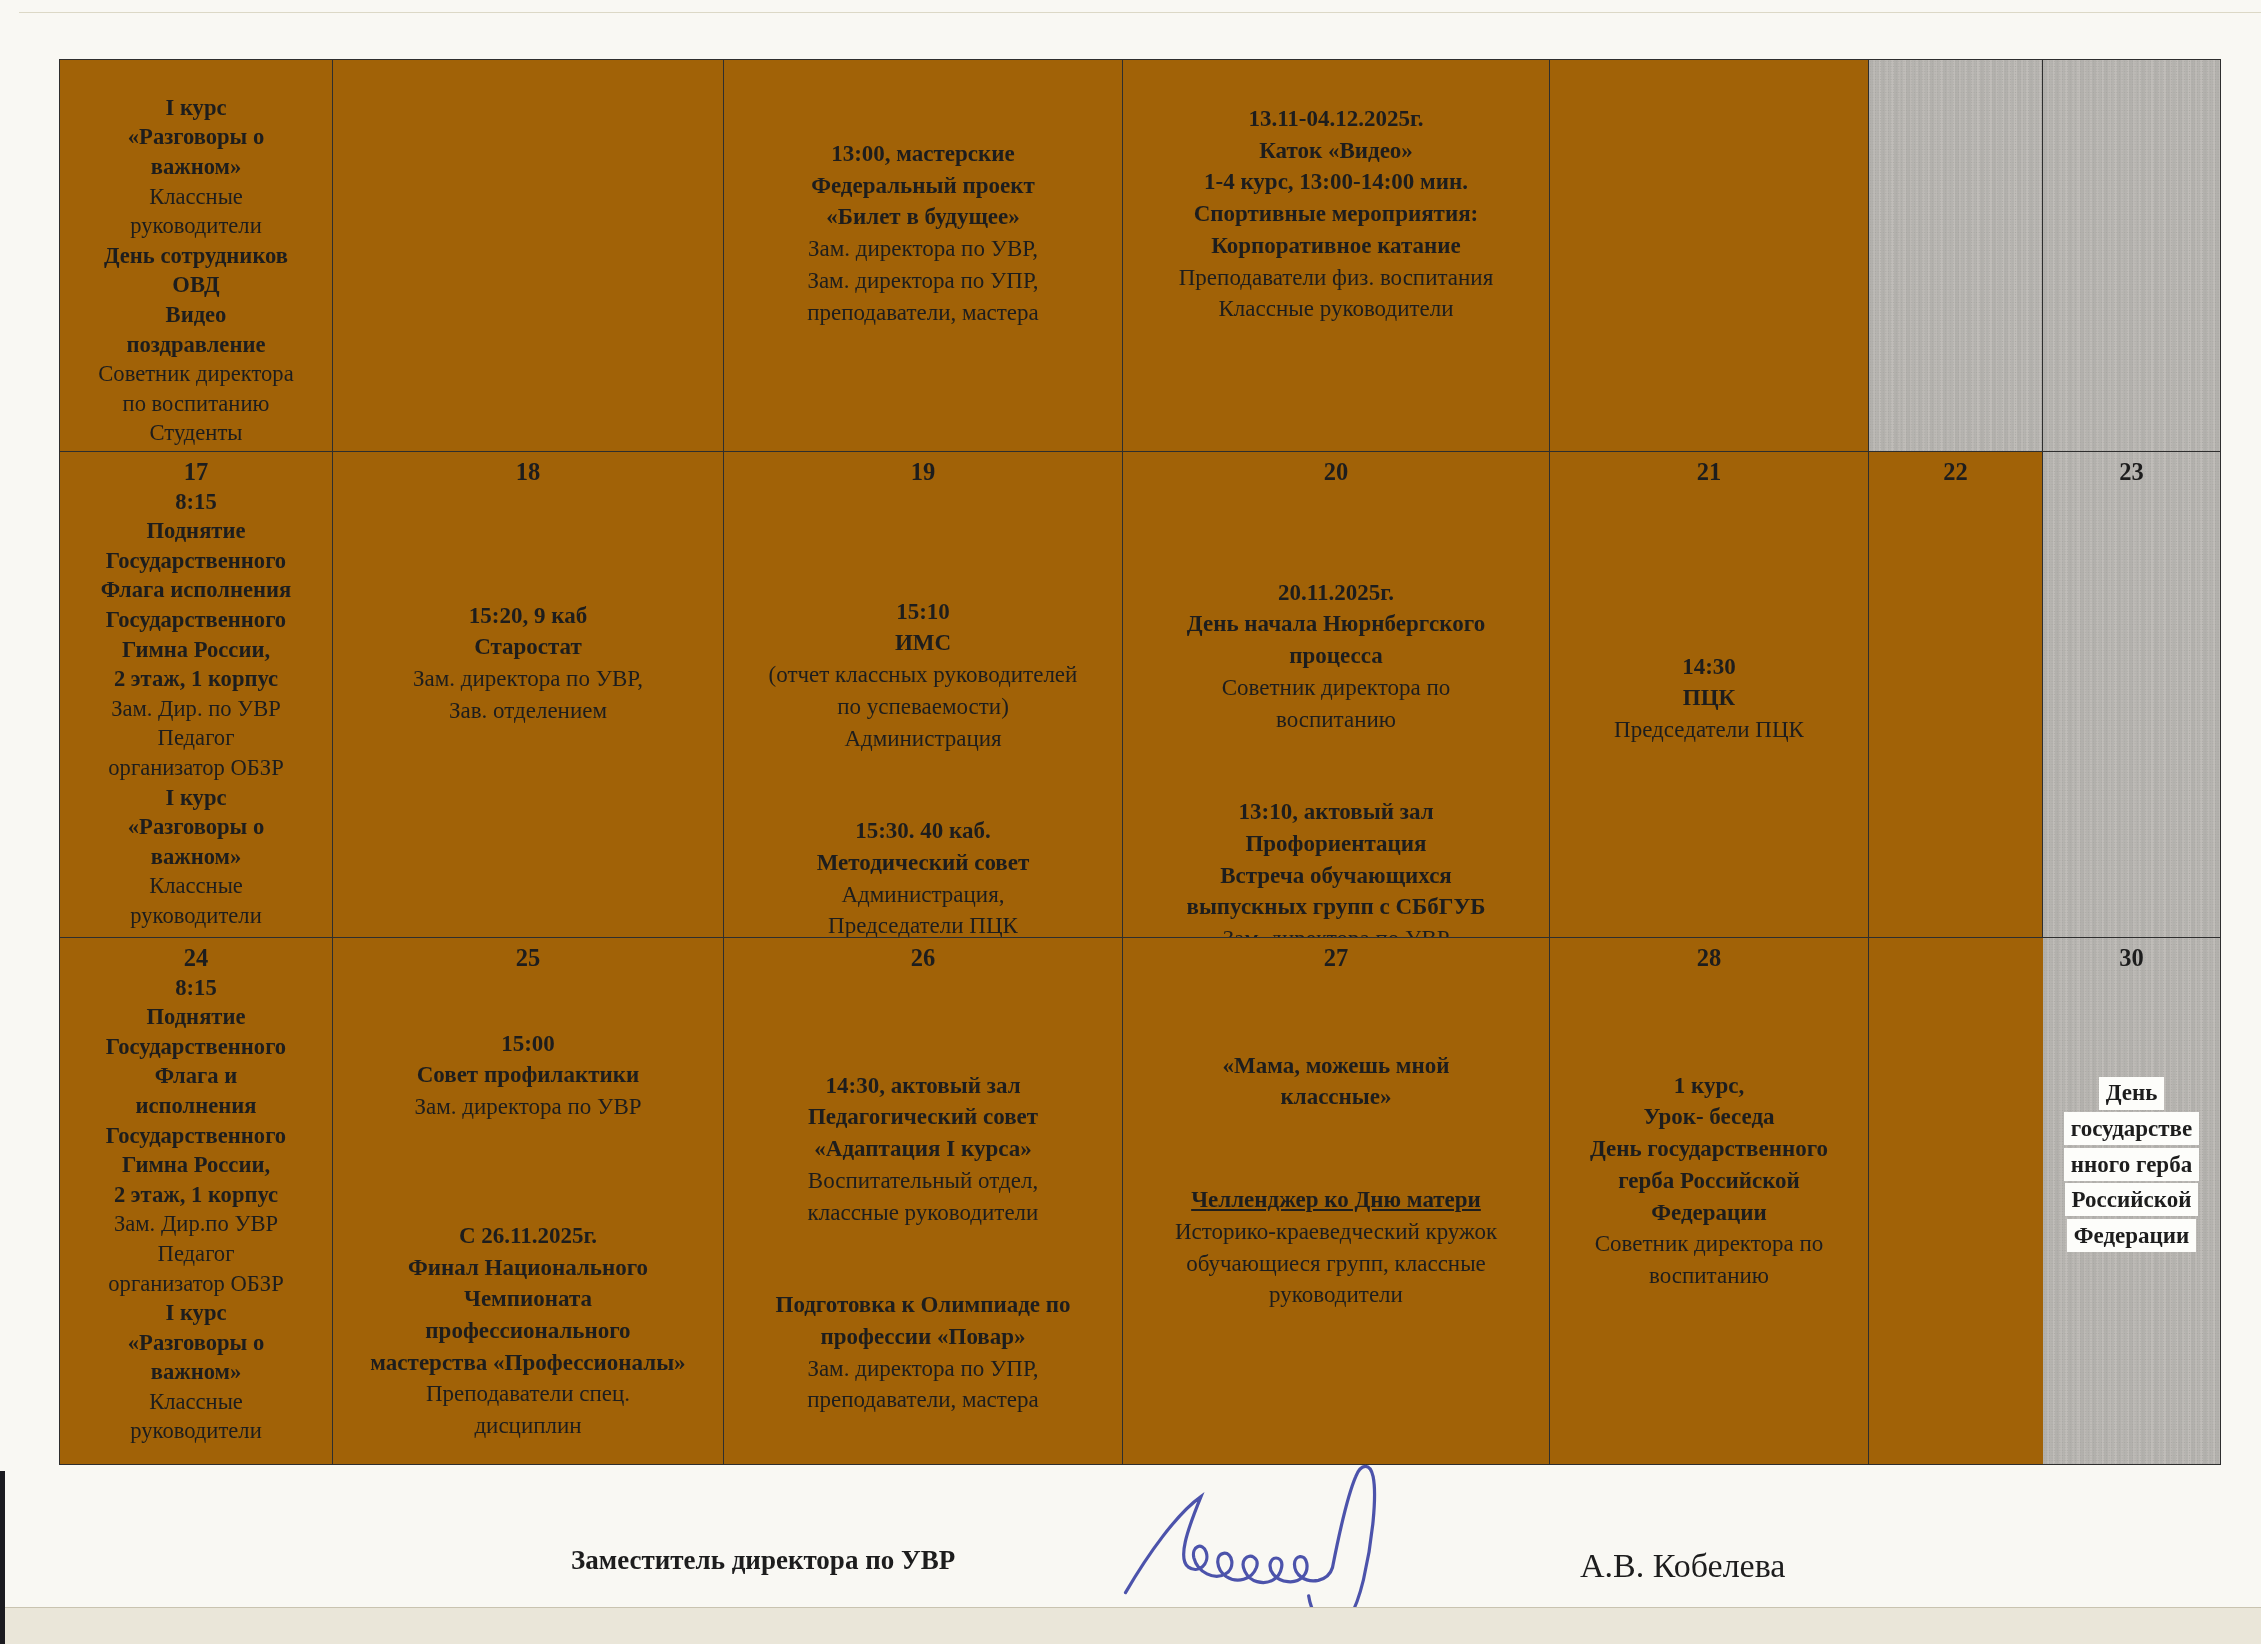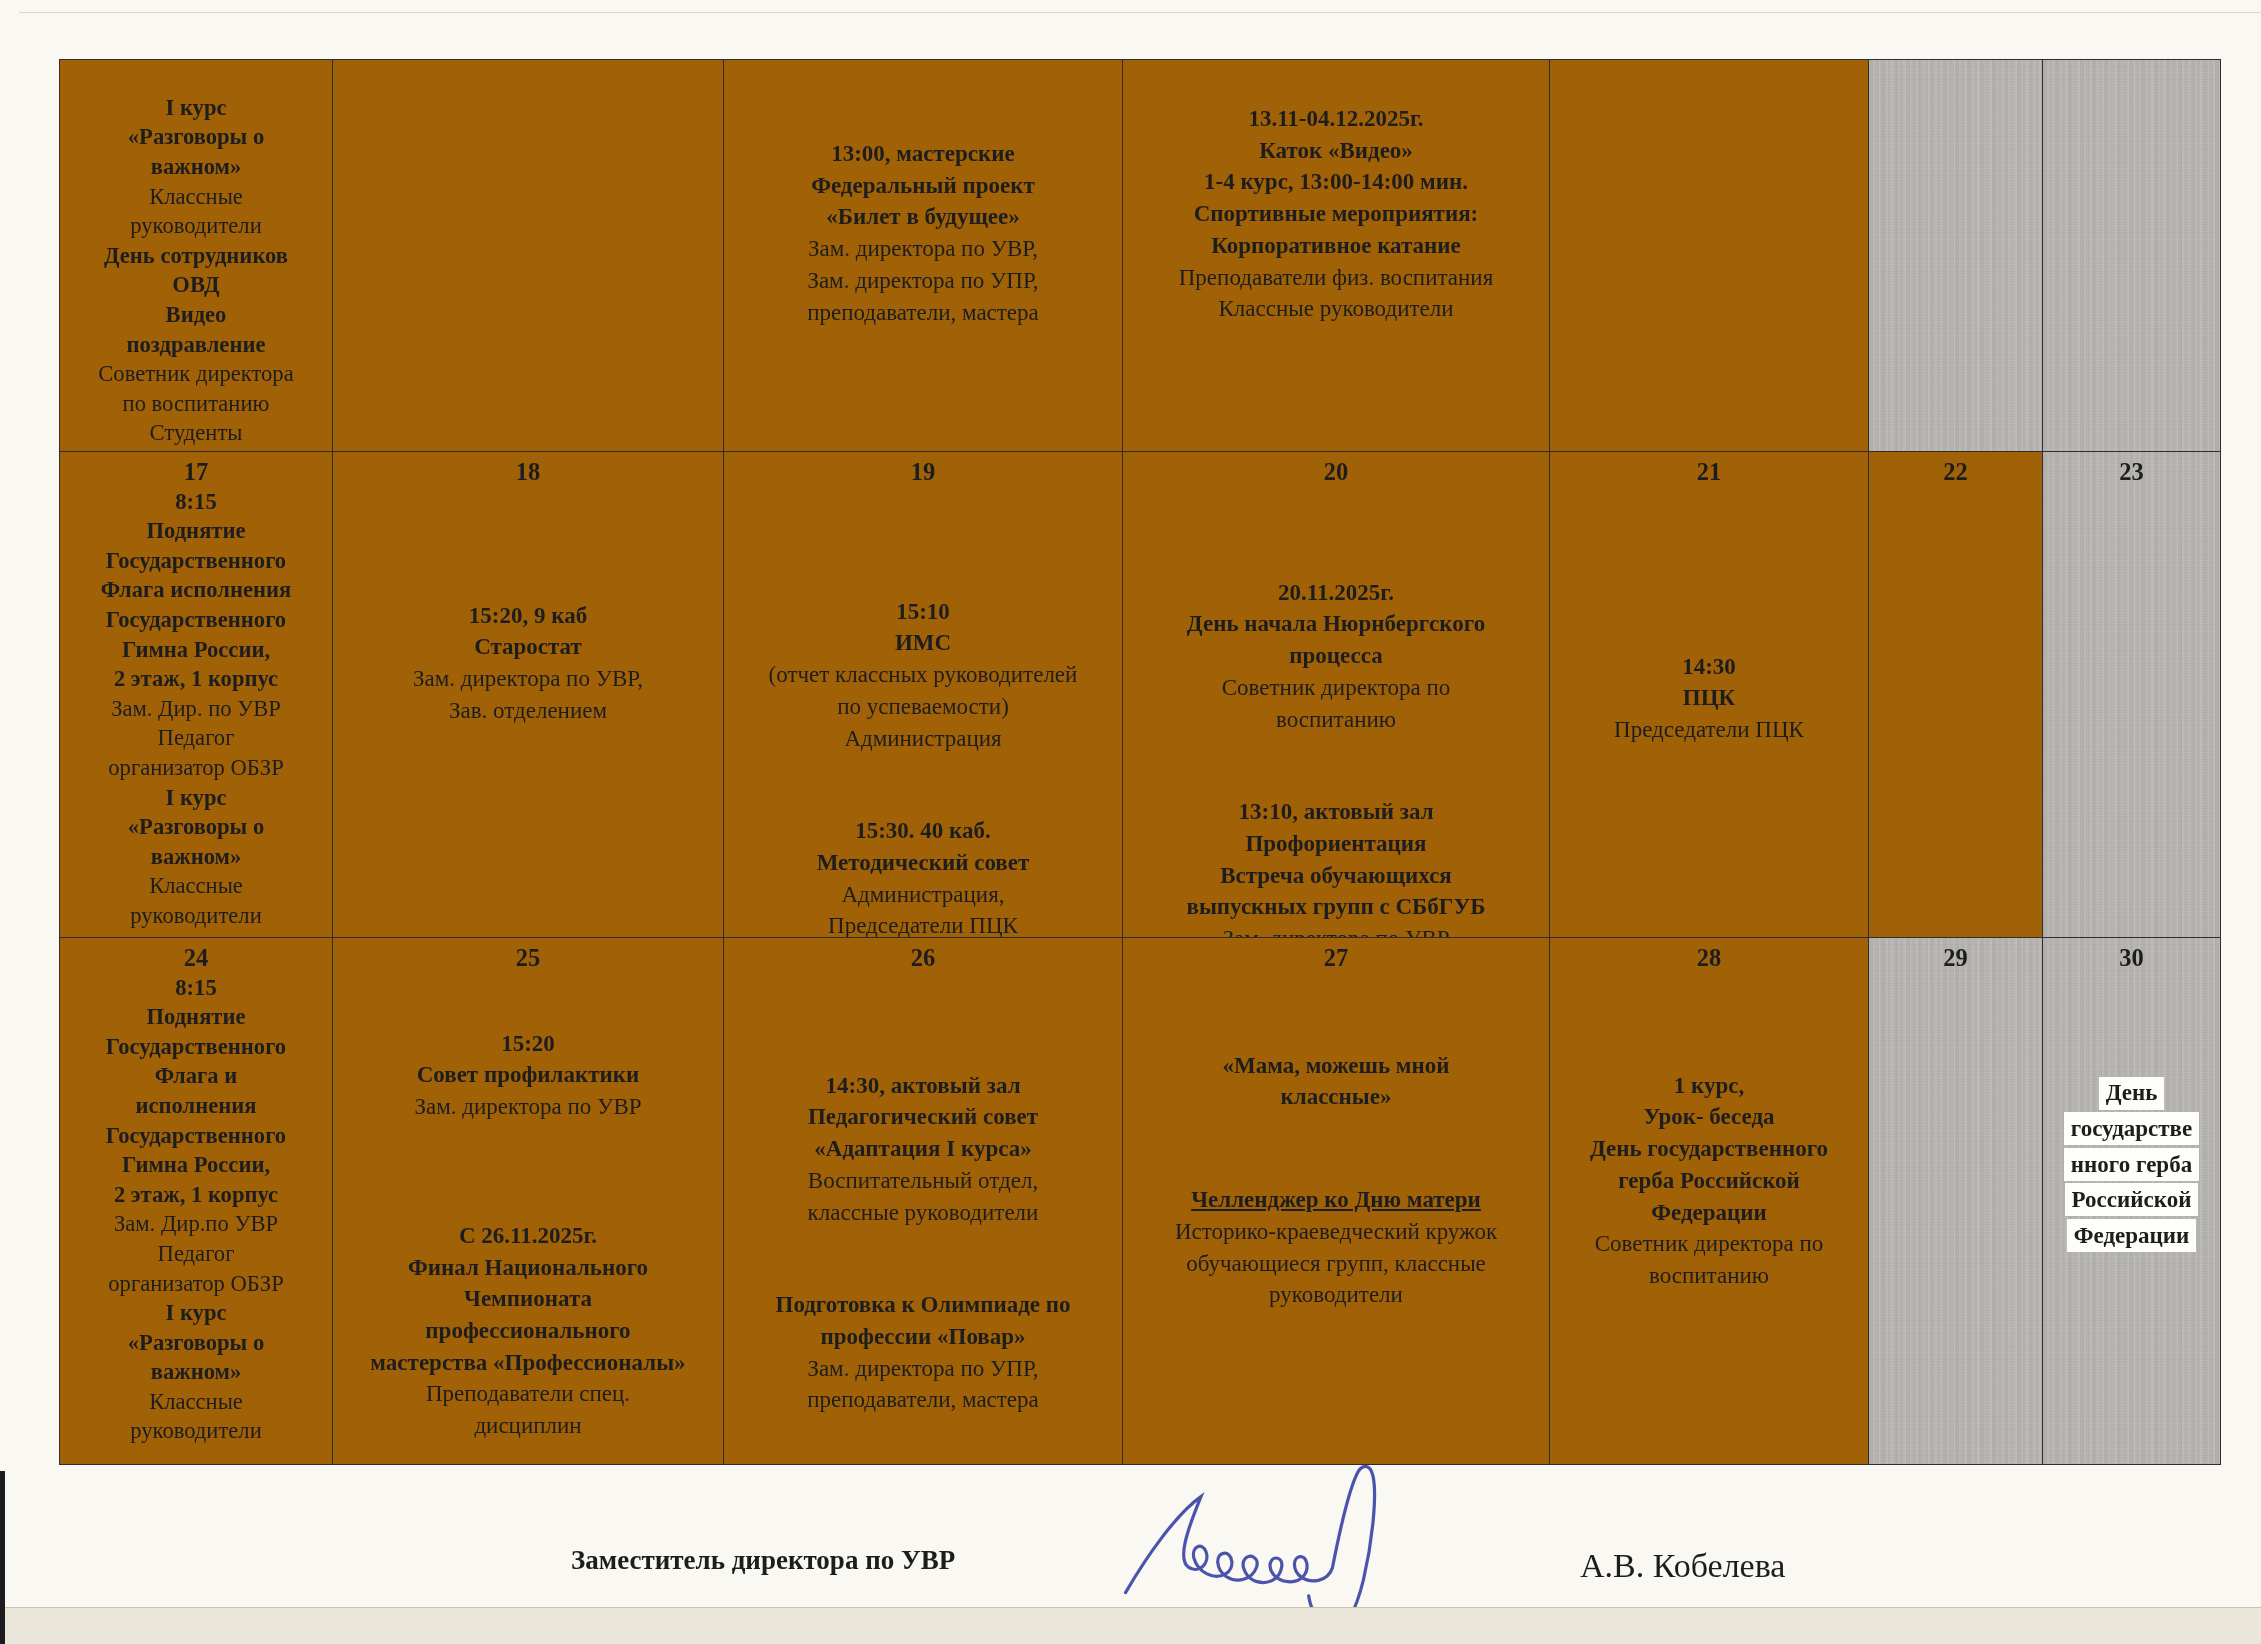--- a/index.html
+++ b/index.html
@@ -177,21 +177,21 @@
         <div class="line wrap">Педагог</div>
         <div class="line wrap">организатор ОБЗР</div>
         <div class="line wrap b">I курс</div>
         <div class="line wrap b">«Разговоры о</div>
         <div class="line wrap b">важном»</div>
         <div class="line wrap">Классные</div>
         <div class="line wrap">руководители</div>
       </div>
       <div class="cell c1 lastrow" style="grid-area: 3 / 2;">
         <div class="daynum">25</div>
-        <div class="line wrap b" style="margin-top: 55px;">15:20</div>
+        <div class="line wrap b" style="margin-top: 55px;">15:00</div>
         <div class="line wrap b">Совет профилактики</div>
         <div class="line wrap">Зам. директора по УВР</div>
         <div class="line wrap b" style="margin-top: 97px;">С 26.11.2025г.</div>
         <div class="line wrap b">Финал Национального</div>
         <div class="line wrap b">Чемпионата</div>
         <div class="line wrap b">профессионального</div>
         <div class="line wrap b">мастерства «Профессионалы»</div>
         <div class="line wrap">Преподаватели спец.</div>
         <div class="line wrap">дисциплин</div>
       </div>
@@ -218,23 +218,20 @@
       </div>
       <div class="cell c4 lastrow" style="grid-area: 3 / 5;">
         <div class="daynum">28</div>
         <div class="line wrap b" style="margin-top: 97px;">1 курс,</div>
         <div class="line wrap b">Урок- беседа</div>
         <div class="line wrap b">День государственного</div>
         <div class="line wrap b">герба Российской</div>
         <div class="line wrap b">Федерации</div>
         <div class="line wrap">Советник директора по</div>
         <div class="line wrap">воспитанию</div>
-      </div>
-      <div class="cell c5 shaded lastrow" style="grid-area: 3 / 6;">
-        <div class="daynum">29</div>
       </div>
       <div class="cell c6 shaded lastcol lastrow" style="grid-area: 3 / 7;">
         <div class="daynum">30</div>
         <div class="line wrap b" style="margin-top: 103px;"><span class="hlspan">День</span></div>
         <div class="line wrap b"><span class="hlspan">государстве</span></div>
         <div class="line wrap b"><span class="hlspan">нного герба</span></div>
         <div class="line wrap b"><span class="hlspan">Российской</span></div>
         <div class="line wrap b"><span class="hlspan">Федерации</span></div>
       </div>
     </div>

